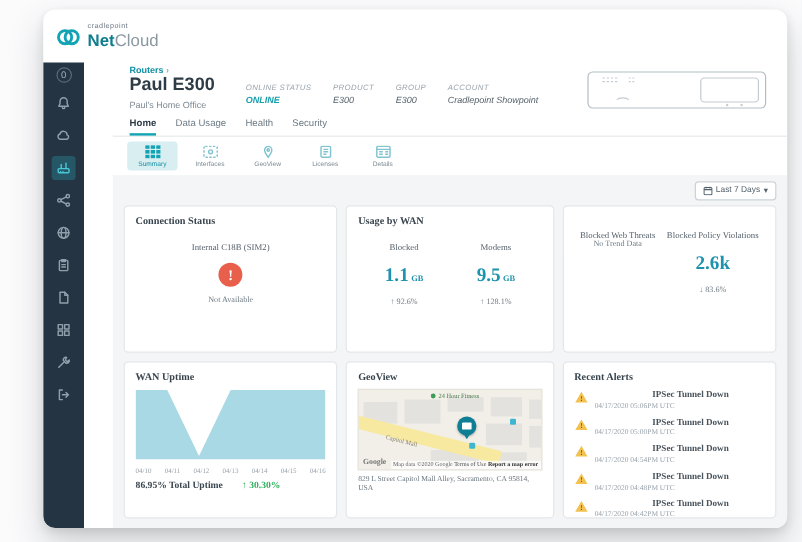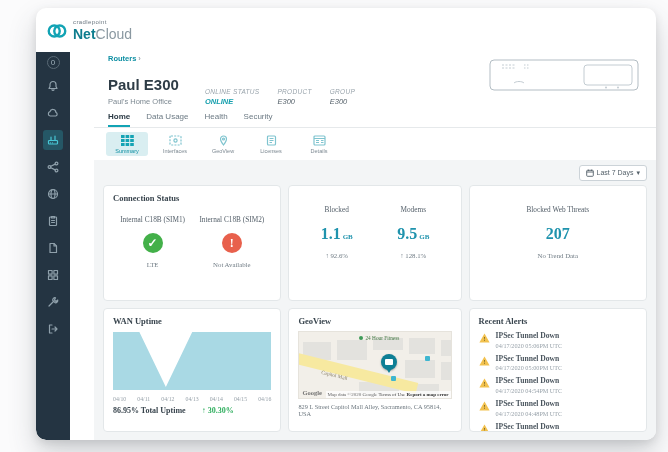--- a/index.html
+++ b/index.html
@@ -22,21 +22,21 @@
   .sb-badge{color:#9fb0ba;font-size:8px;border:1px solid #5a6a76;border-radius:50%;width:11px;height:11px;line-height:11px;text-align:center;cursor:pointer;}
   .sb-item{width:20px;height:20px;display:flex;align-items:center;justify-content:center;border-radius:3px;cursor:pointer;}
   .sb-item svg{stroke:#8fa0ab;fill:none;stroke-width:1.2;stroke-linecap:round;stroke-linejoin:round;}
   .sb-item.active{background:rgba(41,170,186,.30);}
   .sb-item.active svg{stroke:#49c7d6;}
   .main{flex:1;display:flex;flex-direction:column;min-width:0;padding-left:24px;}
   
   .devhdr{padding:2px 12px 0 14px;position:relative;flex:0 0 auto;}
   .crumb{font-size:7.5px;color:#0e8fa3;font-weight:bold;cursor:pointer;}
   .crumb .sep{color:#9aa5ad;margin-left:2px;}
-  .hdr-flex{display:flex;align-items:flex-end;margin-top:14px;}
+  .hdr-flex{display:flex;align-items:center;margin-top:0;}
   .dev-title{font-size:15px;font-weight:bold;color:#2e3c46;line-height:1.1;}
   .dev-sub{font-size:7.5px;color:#7d8992;margin-top:3px;}
   .fields{display:flex;gap:18px;margin-left:26px;margin-top:3px;font-style:italic;}
   .fld-label{font-size:6.5px;color:#98a3ab;letter-spacing:.3px;}
   .fld-value{font-size:7.5px;color:#55616a;margin-top:2px;}
   .fld-value.online{color:#17a0ae;font-weight:bold;}
   .device-art{position:absolute;right:16px;top:4px;}
   
   .tabs{display:flex;gap:16px;padding:6px 14px 0 14px;border-bottom:1px solid #e6e9eb;flex:0 0 auto;}
   .tab{font-size:8px;color:#6c7a84;padding-bottom:4px;cursor:pointer;text-align:center;}
@@ -82,21 +82,21 @@
   .marker .glyph{position:absolute;left:4px;top:5px;width:8px;height:6px;background:#fff;border-radius:1px;}
   .tsq{position:absolute;width:5px;height:5px;background:#3fb6d0;border-radius:1px;}
   .gglogo{position:absolute;left:3px;bottom:2px;font-size:6.5px;color:#757575;font-weight:bold;}
   .attrib{position:absolute;right:0;bottom:0;background:rgba(255,255,255,.75);font-size:5px;color:#666;padding:1px 2px;white-space:nowrap;}
   .attrib .link{color:#444;cursor:pointer;}
   .attrib .bold{font-weight:bold;color:#333;cursor:pointer;}
   .map-addr{font-size:6.3px;color:#6b767e;margin-top:4px;}
   
   .alert-row{display:flex;align-items:flex-start;gap:6px;margin-top:6px;cursor:pointer;}
   .alert-tri{flex:0 0 auto;margin-top:1px;}
-  .alert-title{font-size:7.6px;color:#49545d;font-weight:bold;line-height:1.15;}
+  .alert-title{font-size:7.6px;color:#49545d;font-weight:bold;line-height:1.15;margin-left:48px;}
   .alert-time{font-size:6.2px;color:#98a2aa;margin-top:1px;}
 </style>
 </head>
 <body>
 
 <div class="stage">
   <div class="window">
 
     <div class="topbar">
       <div class="logo">
@@ -195,20 +195,24 @@
                 <div class="fld-label">ONLINE STATUS</div>
                 <div class="fld-value online">ONLINE</div>
               </div>
               <div>
                 <div class="fld-label">PRODUCT</div>
                 <div class="fld-value">E300</div>
               </div>
               <div>
                 <div class="fld-label">GROUP</div>
                 <div class="fld-value">E300</div>
+              </div>
+              <div>
+                <div class="fld-label">ACCOUNT</div>
+                <div class="fld-value">Cradlepoint Showpoint</div>
               </div>
             </div>
           </div>
           <svg class="device-art" width="152" height="40" viewBox="0 0 152 40">
             <g fill="#fff" stroke="#b3bdc4" stroke-width="1">
               <rect x="2" y="4" width="148" height="30" rx="4"></rect>
             </g>
             <g stroke="#c3ccd2" stroke-width="1">
               <path d="M14 9h2M17.5 9h2M21 9h2M24.5 9h2M14 12h2M17.5 12h2M21 12h2M24.5 12h2M36 9h1.5M39 9h1.5M36 12h1.5M39 12h1.5"></path>
             </g>
@@ -284,53 +288,53 @@
               <span>▾</span>
             </button>
           </div>
 
           <div class="cards">
 
             <div class="card">
               <div class="card-title">Connection Status</div>
               <div class="two-col">
                 <div>
-                  <div class="col-label">Internal C18B (SIM1)</div>
-                  <div class="status-circle ok">✓</div>
-                  <div class="status-text">LTE</div>
-                </div>
-                <div>
                   <div class="col-label">Internal C18B (SIM2)</div>
                   <div class="status-circle err">!</div>
                   <div class="status-text">Not Available</div>
                 </div>
               </div>
             </div>
 
             <div class="card">
+              <div class="card-title">Usage by WAN</div>
               <div class="two-col">
                 <div>
                   <div class="col-label">Blocked</div>
                   <div class="big-val"><span>1.1</span><span class="unit">GB</span></div>
                   <div class="trend">↑ 92.6%</div>
                 </div>
                 <div>
                   <div class="col-label">Modems</div>
                   <div class="big-val"><span>9.5</span><span class="unit">GB</span></div>
                   <div class="trend">↑ 128.1%</div>
                 </div>
               </div>
             </div>
 
             <div class="card">
               <div class="two-col">
                 <div>
                   <div class="col-label">Blocked Web Threats</div>
-                  <div class="big-val">207</div>
                   <div class="trend">No Trend Data</div>
+                </div>
+                <div>
+                  <div class="col-label">Blocked Policy Violations</div>
+                  <div class="big-val">2.6k</div>
+                  <div class="trend">↓ 83.6%</div>
                 </div>
               </div>
             </div>
 
             <div class="card">
               <div class="card-title">WAN Uptime</div>
               <div class="chart-wrap">
                 <svg id="uptime-svg" width="100%" height="58" viewBox="0 0 176 58" preserveAspectRatio="none">
                   <polygon id="uptime-area" fill="#a9d9e4" points="0.0,0.0 29.3,0.0 58.7,55.1 88.0,0.0 117.3,0.0 146.7,0.0 176.0,0.0 176,58 0,58"></polygon>
                 </svg>

